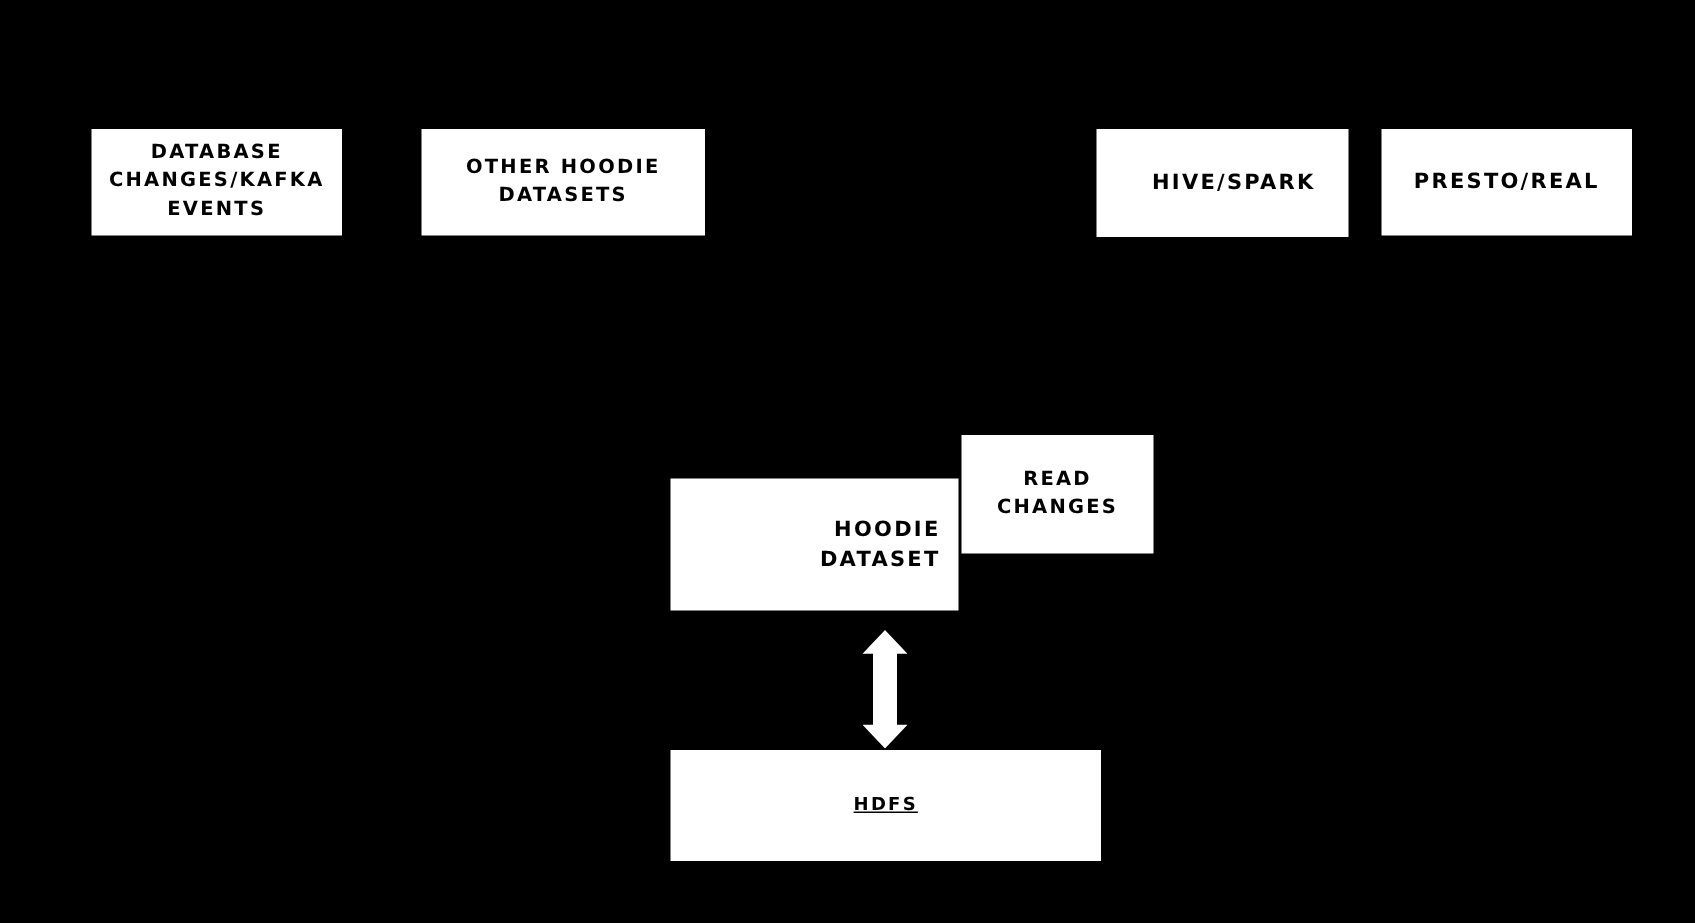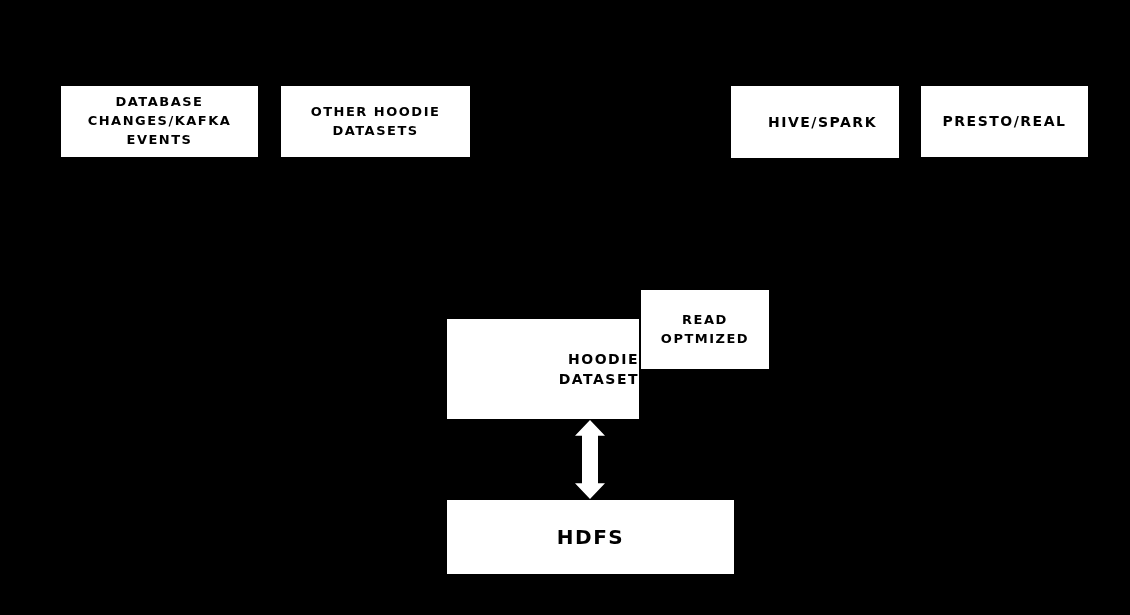--- a/index.html
+++ b/index.html
@@ -26,29 +26,29 @@
     font-weight: bold;
     letter-spacing: 1.5px;
     line-height: 1.45;
     box-sizing: border-box;
   }
   .node .label {
     white-space: pre-line;
   }
   .fs-13 { font-size: 13px; }
   .fs-14 { font-size: 14px; }
-  .fs-16 { font-size: 20px; }
+  .fs-16 { font-size: 12px; text-decoration: underline; }
 
   
-  .n-db       { left: 61px;  top: 86px;  width: 197px; height: 71px; }
+  .n-db       { left: 61px;  top: 86px;  width: 167px; height: 71px; }
   .n-other    { left: 281px; top: 86px;  width: 189px; height: 71px; }
   .n-hive     { left: 731px; top: 86px;  width: 168px; height: 72px; padding-left: 15px; }
   .n-presto   { left: 921px; top: 86px;  width: 167px; height: 71px; }
-  .n-hoodie   { left: 447px; top: 319px; width: 192px; height: 100px;
-                justify-content: flex-end; text-align: right; }
+  .n-hoodie   { left: 447px; top: 319px; width: 192px; height: 88px;
+                justify-content: flex-end; text-align: right; padding-right: 12px; }
   .n-readopt  { left: 641px; top: 290px; width: 128px; height: 79px; }
   .n-realtime { left: 641px; top: 371px; width: 128px; height: 75px; }
   .n-hdfs     { left: 447px; top: 500px; width: 287px; height: 74px; }
 
   .arrow-updown {
     position: absolute;
     left: 575px;
     top: 420px;
     width: 30px;
     height: 79px;
@@ -78,21 +78,21 @@
     <span class="label">PRESTO/REAL</span>
   </div>
 
   <div class="node n-hoodie fs-14">
     <span class="label">HOODIE
 DATASET</span>
   </div>
 
   <div class="node n-readopt fs-13">
     <span class="label">READ
-OPTMIZED</span>
+CHANGES</span>
   </div>
 
 
   <div class="node n-hdfs fs-16">
     <span class="label">HDFS</span>
   </div>
 
   <svg class="arrow-updown" viewBox="0 0 30 80" preserveAspectRatio="none">
     <polygon points="15,0 30,16 23,16 23,64 30,64 15,80 0,64 7,64 7,16 0,16" fill="#ffffff"></polygon>
   </svg>

